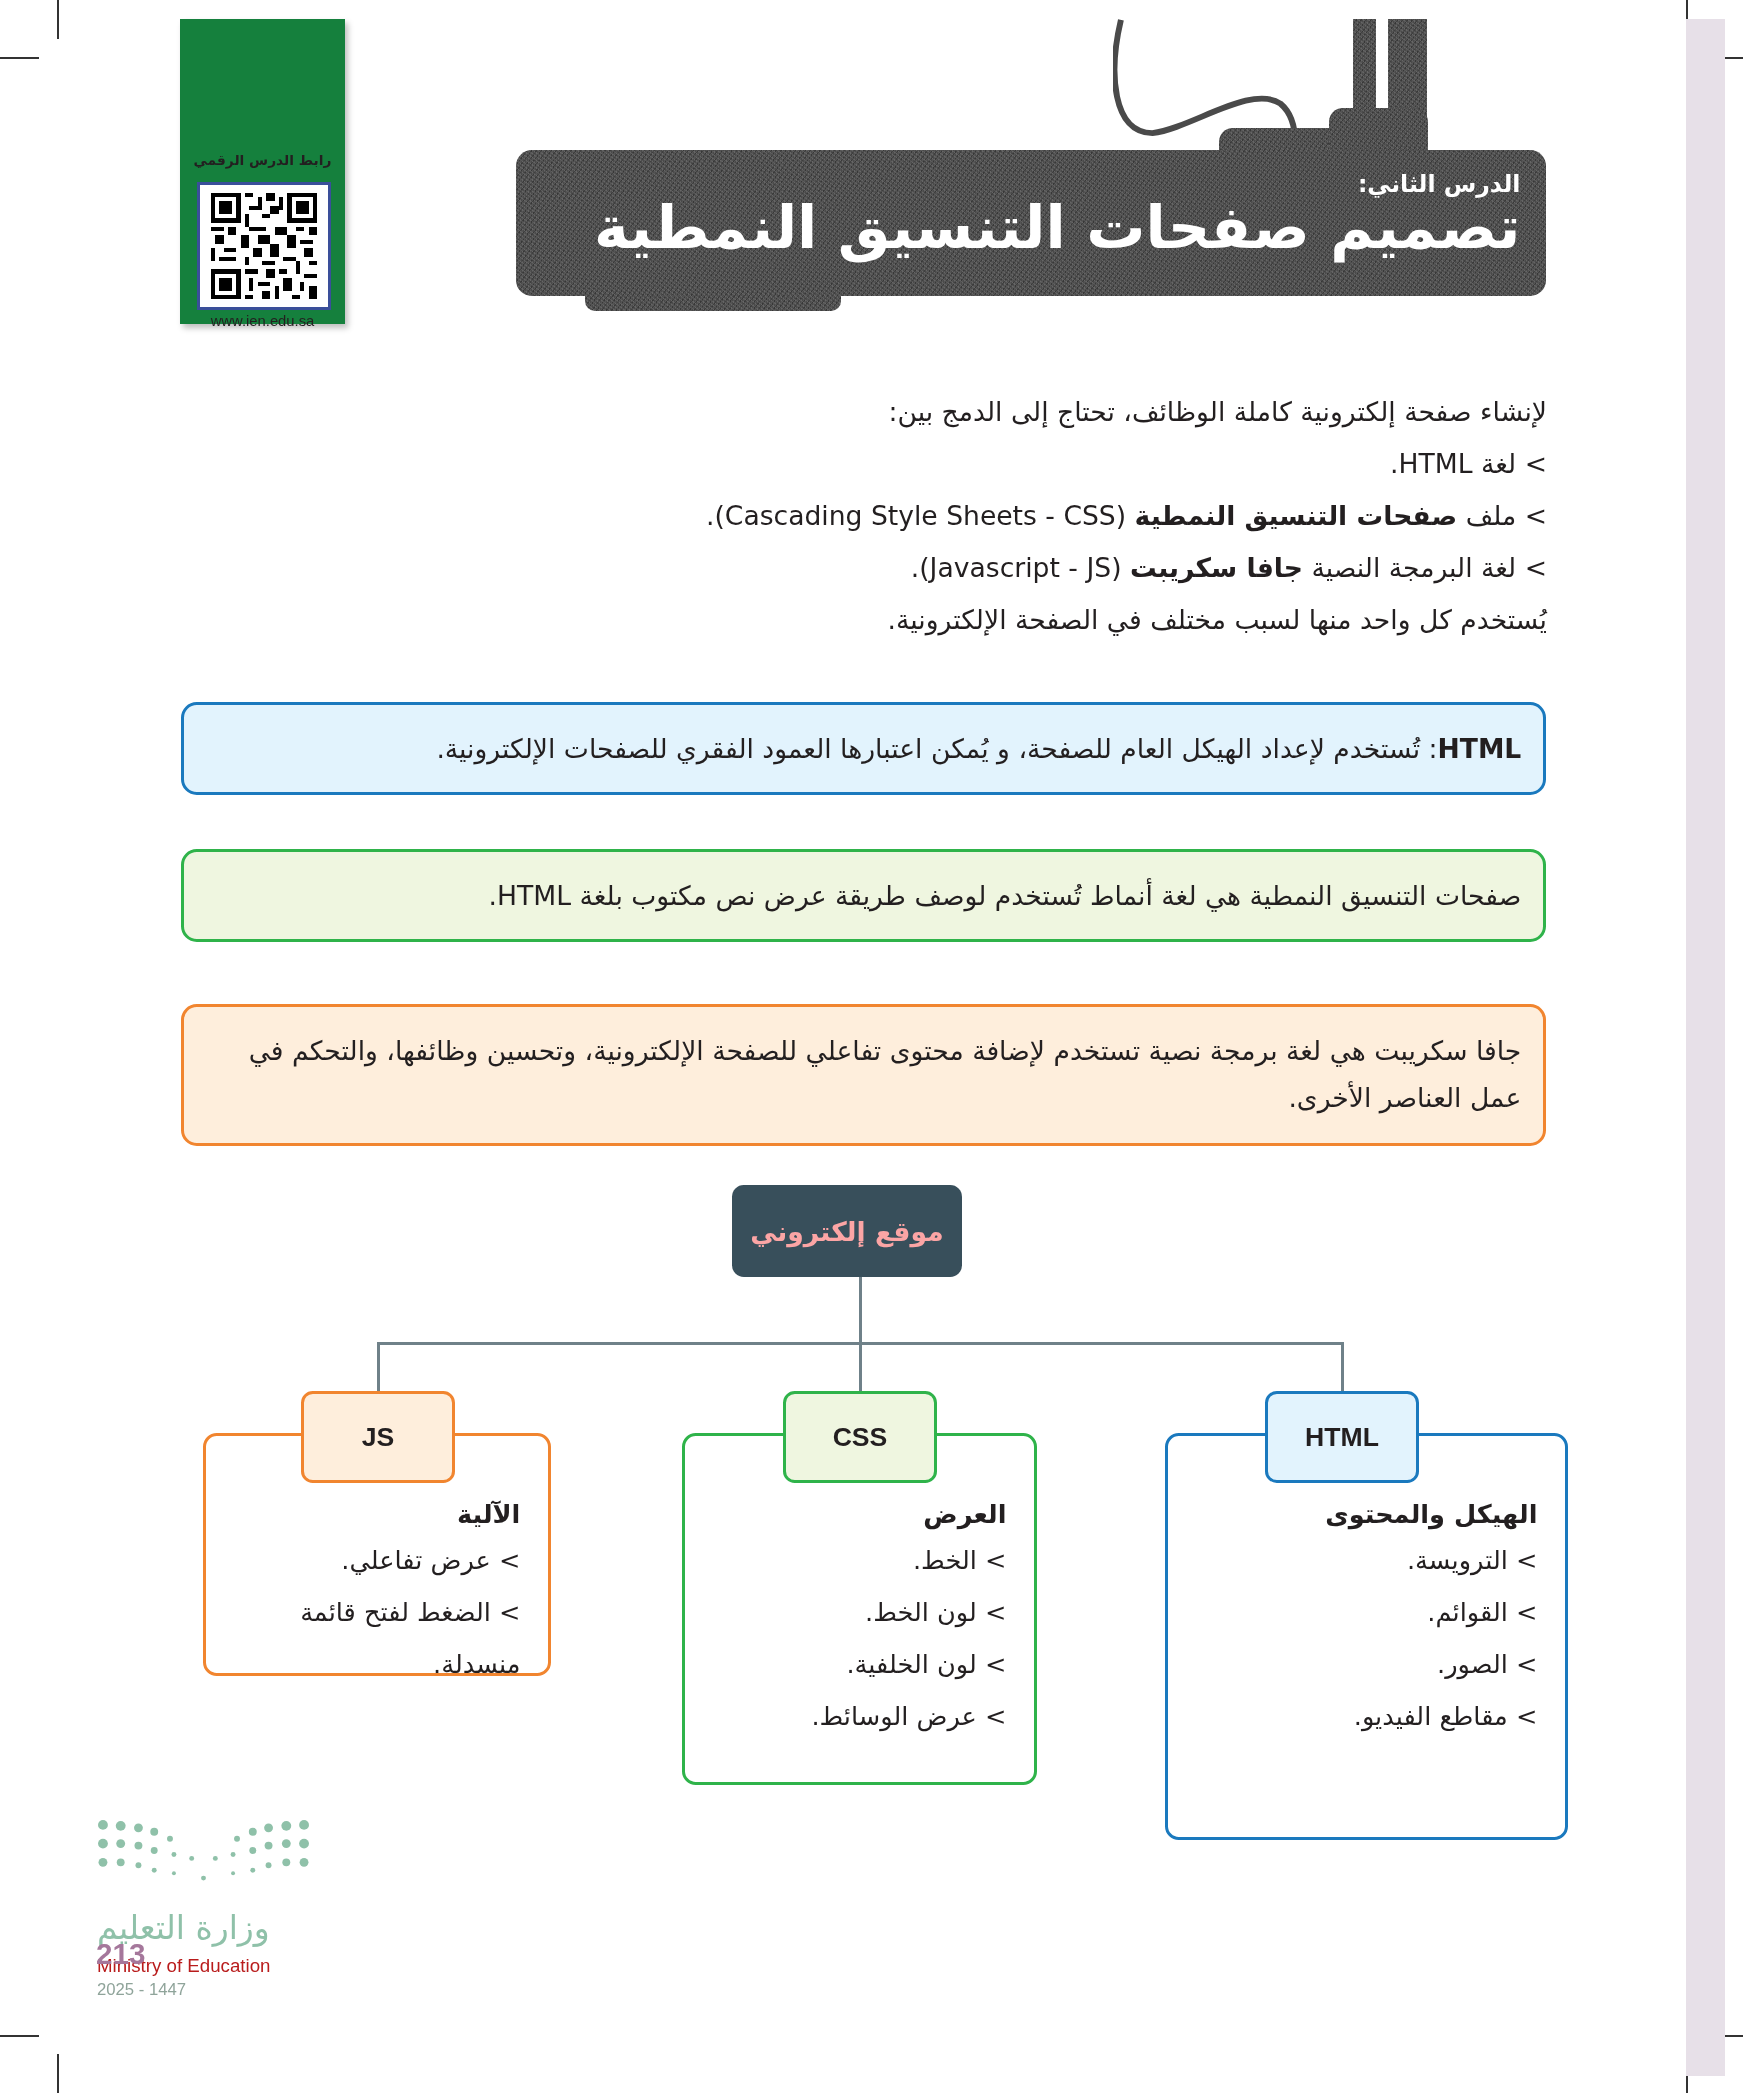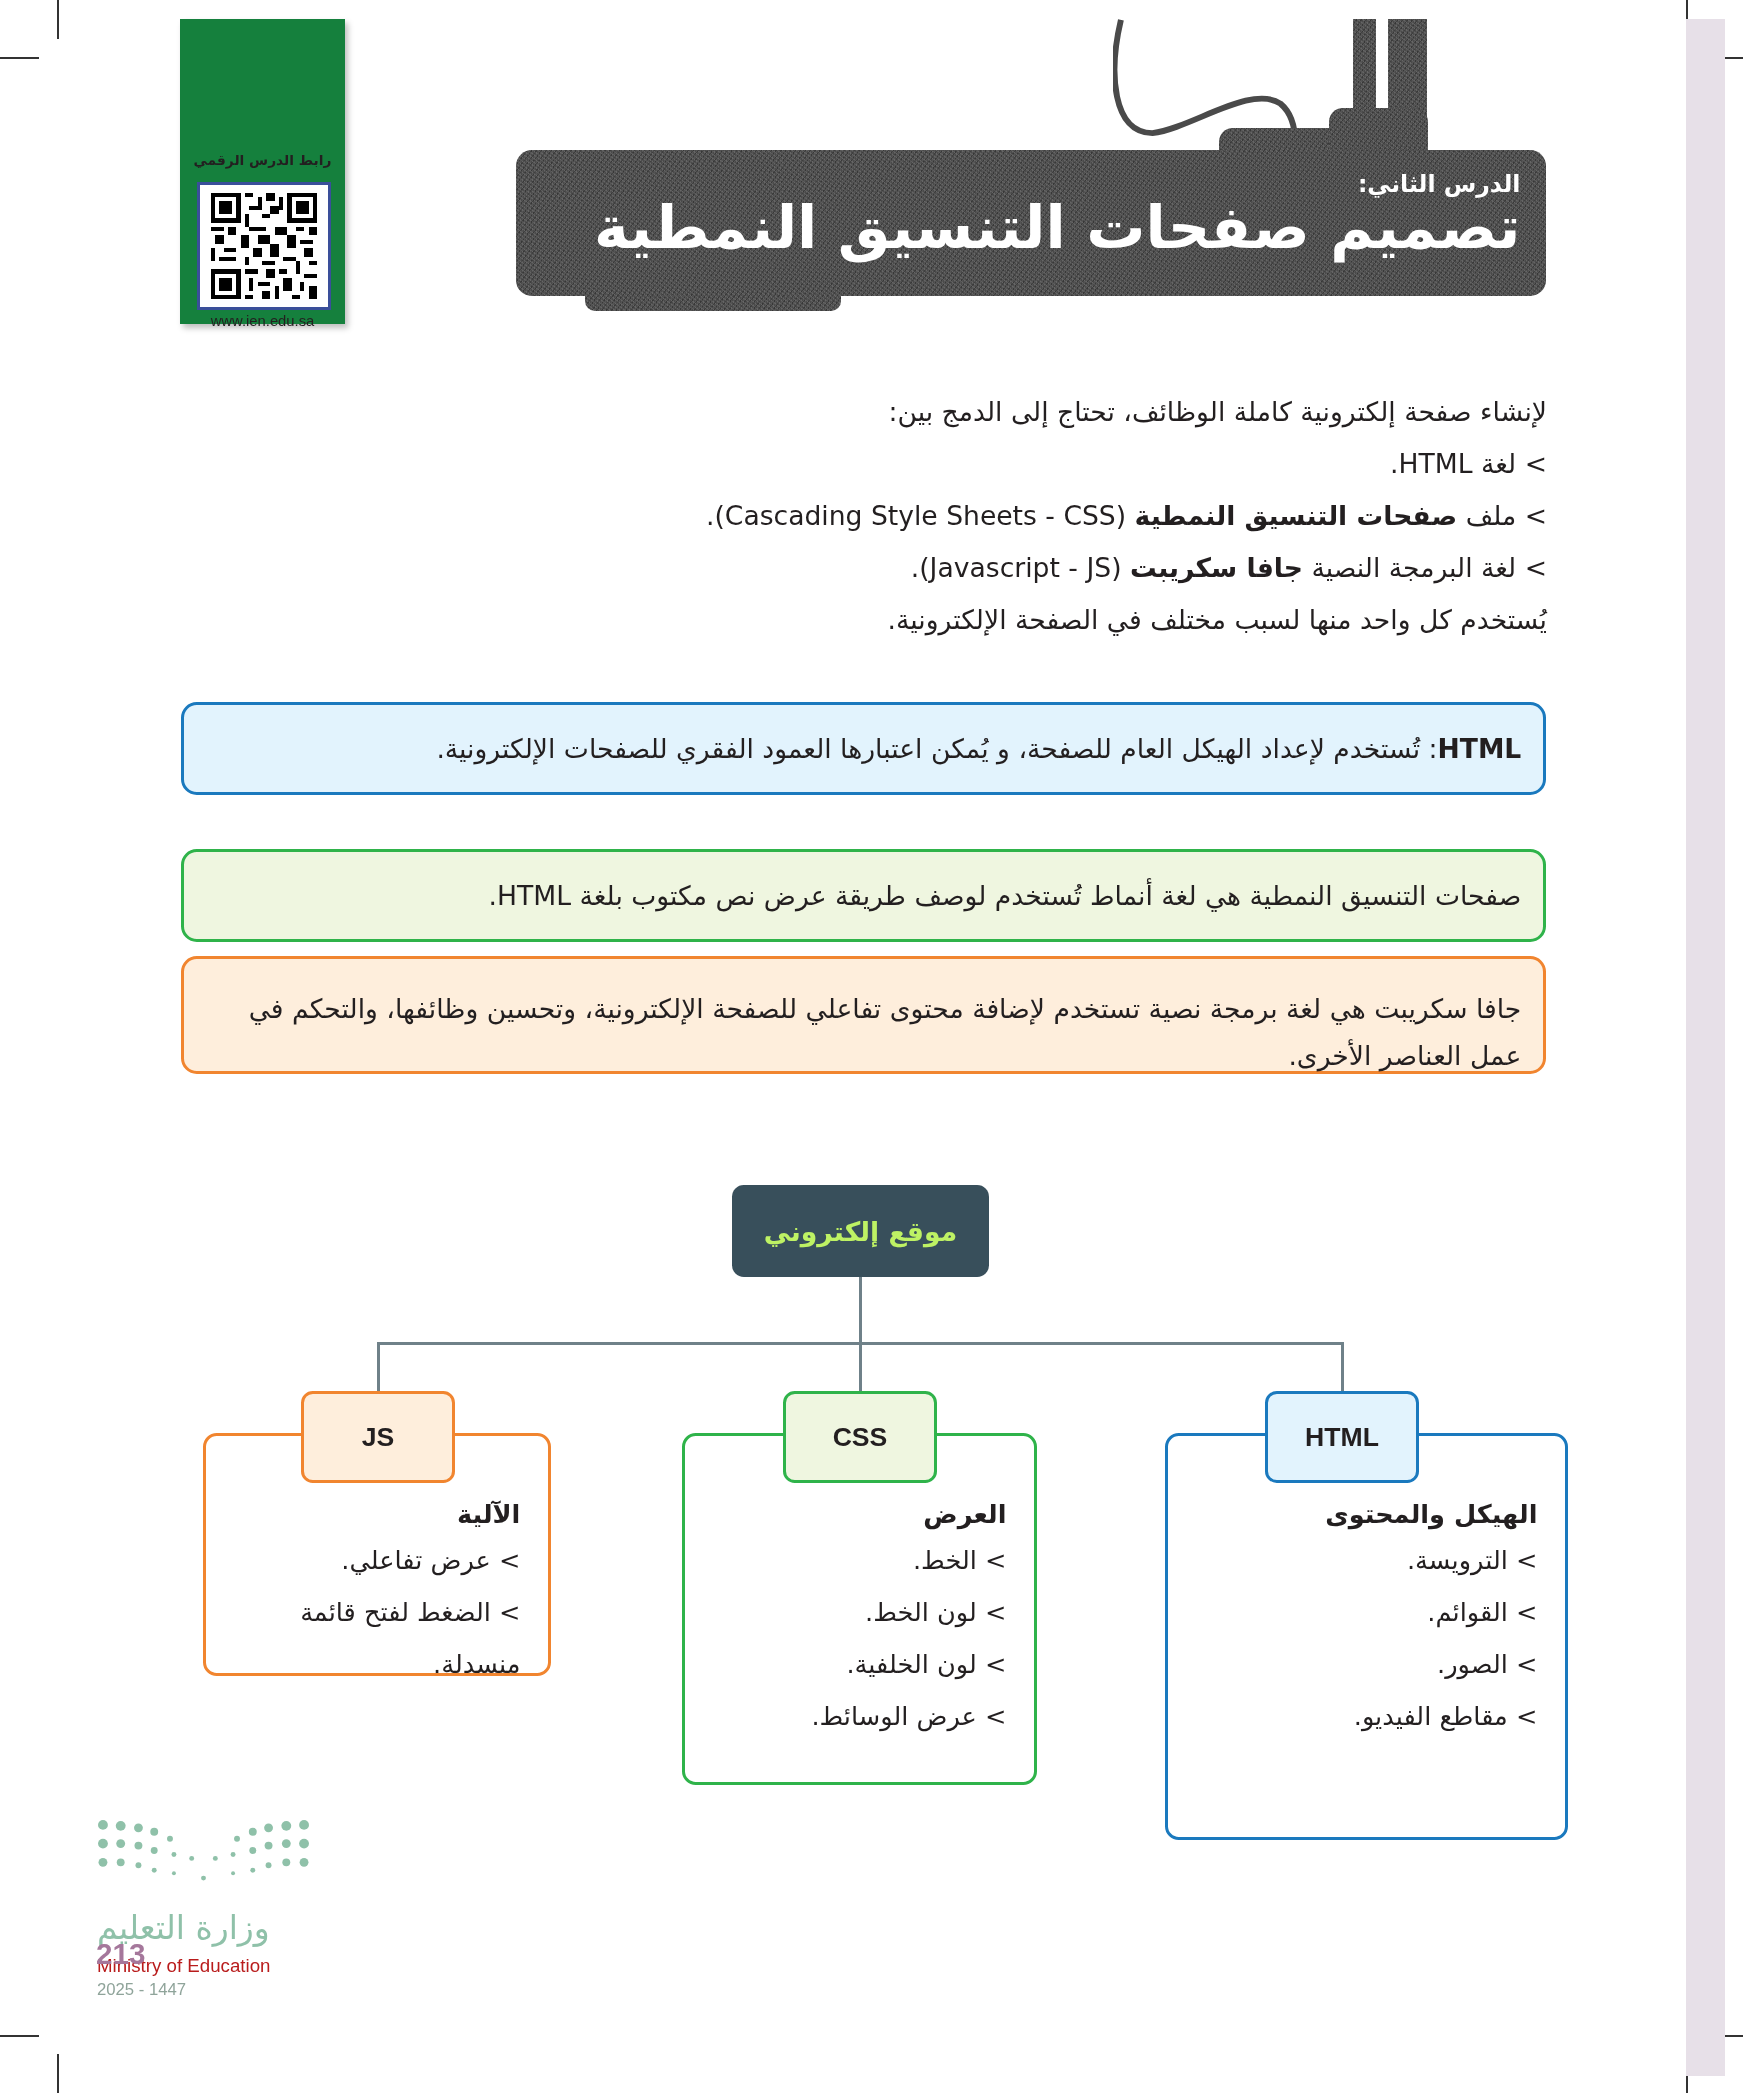--- a/index.html
+++ b/index.html
@@ -37,26 +37,26 @@
   
   .intro { position: absolute; right: 197px; top: 386px; width: 887px; direction: rtl; text-align: right; font-size: 26.6px; line-height: 52px; }
   .intro .b { font-weight: bold; }
   .intro span.ltr { unicode-bidi: isolate; }
 
   
   .callout { position: absolute; left: 181px; width: 1365px; border-width: 3px; border-style: solid; border-radius: 15.8px;
              direction: rtl; text-align: right; font-size: 26.6px; line-height: 47px; padding: 0 21.7px; }
   .callout.blue { top: 694px; height: 93px; background: #e2f3fd; border-color: #1a79be; display: flex; align-items: center; margin-top: 8px; }
   .callout.green { top: 849px; height: 93px; background: #eff6e0; border-color: #2fb34a; display: flex; align-items: center; }
-  .callout.orange { top: 956px; height: 118px; background: #feeedc; border-color: #f1852f; padding-top: 26px; }
+  .callout.orange { top: 1004px; height: 142px; background: #feeedc; border-color: #f1852f; padding-top: 20px; }
   .callout .b { font-weight: bold; }
 
   
-  .root-node { position: absolute; left: 732px; top: 1185px; width: 257px; height: 92px; background: #384f5b; border-radius: 11.8px;
-               color: #bef264; font-size: 26.6px; font-weight: bold; display: flex; align-items: center; justify-content: center; direction: rtl; }
+  .root-node { position: absolute; left: 732px; top: 1185px; width: 230px; height: 92px; background: #384f5b; border-radius: 11.8px;
+               color: #fca5a5; font-size: 26.6px; font-weight: bold; display: flex; align-items: center; justify-content: center; direction: rtl; }
   .line { position: absolute; background: #6f8189; }
   .panel { position: absolute; border-width: 3px; border-style: solid; border-radius: 13.8px; background: #fff; direction: rtl; text-align: right; padding: 0 27.6px; }
   .panel .heading { font-size: 25.6px; font-weight: bold; margin-top: 59px; line-height: 39px; }
   .panel .item { font-size: 25.6px; line-height: 52px; }
   .tag { position: absolute; width: 154px; height: 92px; border-width: 3px; border-style: solid; border-radius: 11.8px;
          display: flex; align-items: center; justify-content: center; font-size: 26.6px; font-weight: bold; font-family: "Liberation Sans", sans-serif; }
 
   .panel.js { left: 203px; top: 1433px; width: 348px; height: 243px; border-color: #f1852f; }
   .tag.js { left: 301px; top: 1391px; background: #feeedc; border-color: #f1852f; }
   .panel.css { left: 682px; top: 1433px; width: 355px; height: 352px; border-color: #2fb34a; }

